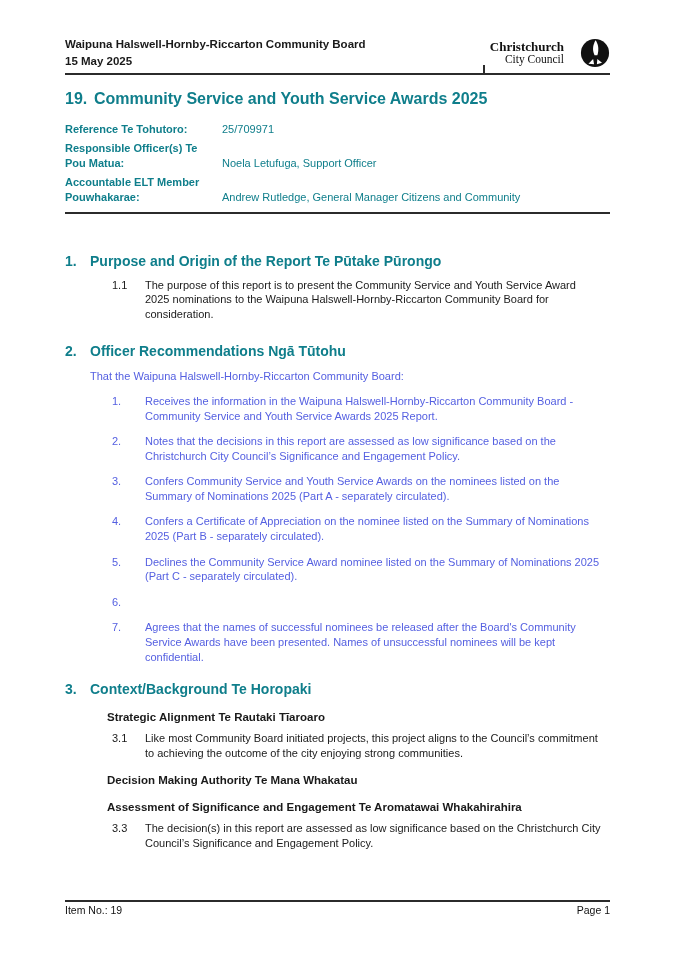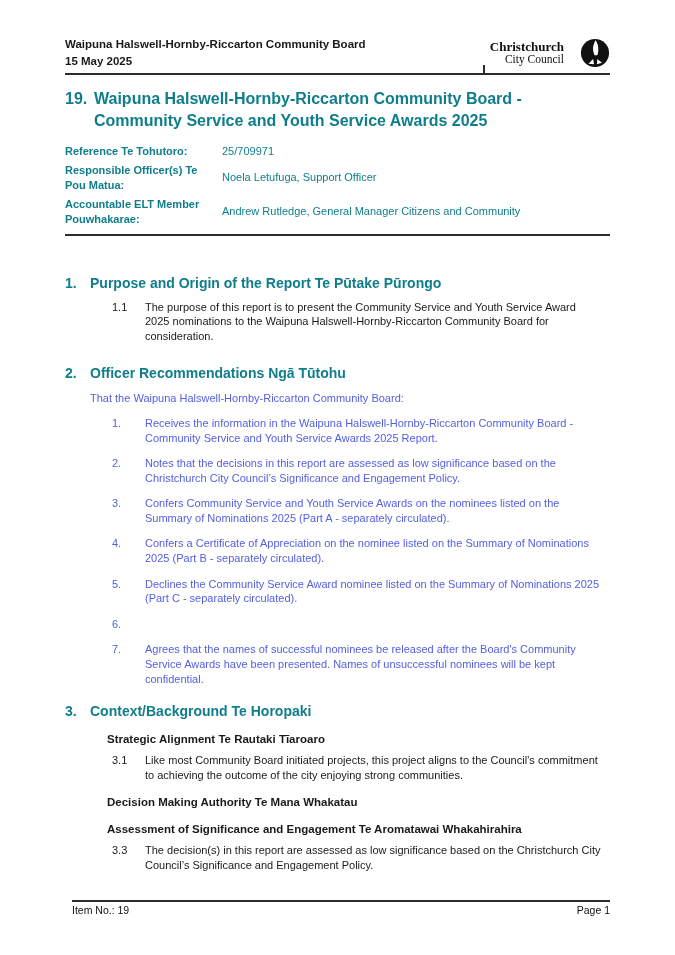--- a/index.html
+++ b/index.html
@@ -38,21 +38,21 @@
     display:flex;margin-top:13px;color:var(--teal);font-weight:bold;
     font-size:16px;line-height:22px;
   }
   .report-title .tnum{width:29px;flex:none;}
 
   
   .ref-table{
     margin-top:9px;border-bottom:2px solid var(--rule);padding-bottom:5px;
     color:var(--teal);font-size:11px;line-height:14.5px;
   }
-  .ref-row{display:flex;align-items:center;padding:2.5px 0;}
+  .ref-row{display:flex;align-items:flex-end;padding:2.5px 0;}
   .ref-label{width:152px;flex:none;font-weight:bold;}
   .ref-value{flex:1;padding-left:5px;}
 
   
   .section-heading{
     display:flex;color:var(--teal);font-weight:bold;font-size:14px;line-height:18px;
   }
   .section-heading .snum{width:25px;flex:none;}
   .s1{margin-top:38px;}
   .s2{margin-top:20px;}
@@ -63,21 +63,21 @@
   .item .itext{width:457px;}
 
   .rec-intro{margin-left:25px;margin-top:9px;color:var(--blue);font-size:11px;line-height:14.8px;}
   .rec-item{color:var(--blue);margin-top:10.5px;}
 
   .subheading{margin-left:42px;margin-top:12px;font-weight:bold;font-size:11.5px;line-height:15px;}
   .sub-item{margin-top:6px;}
 
   
   .footer{
-    position:absolute;left:72px;right:65px;top:900px;
+    position:absolute;left:65px;right:65px;top:900px;
     border-top:2px solid var(--rule);padding-top:2px;
     display:flex;justify-content:space-between;font-size:10.5px;color:#111;
   }
 </style>
 </head>
 <body>
 
 <div class="page">
   <div class="content">
 
@@ -96,21 +96,20 @@
           <path d="M16.5 2.5 C13.5 8.5, 13 13, 15.5 18.5 L18.5 18.5 C20.5 12.5, 19.5 6, 16.5 2.5 Z" fill="#fff"></path>
           <path d="M9 27.5 L14 22.5 L15 27.9 Z" fill="#fff"></path>
           <path d="M23.5 26.5 L18.5 22.5 L18 27.9 Z" fill="#fff"></path>
         </svg>
       </div>
     </div>
 
     <div class="report-title">
       <span class="tnum">19.</span>
       <span>
-        <div>Waipuna Halswell-Hornby-Riccarton Community Board -</div>
         <div>Community Service and Youth Service Awards 2025</div>
       </span>
     </div>
 
     <div class="ref-table">
       <div class="ref-row">
         <div class="ref-label">Reference Te Tohutoro:</div>
         <div class="ref-value">25/709971</div>
       </div>
       <div class="ref-row">

